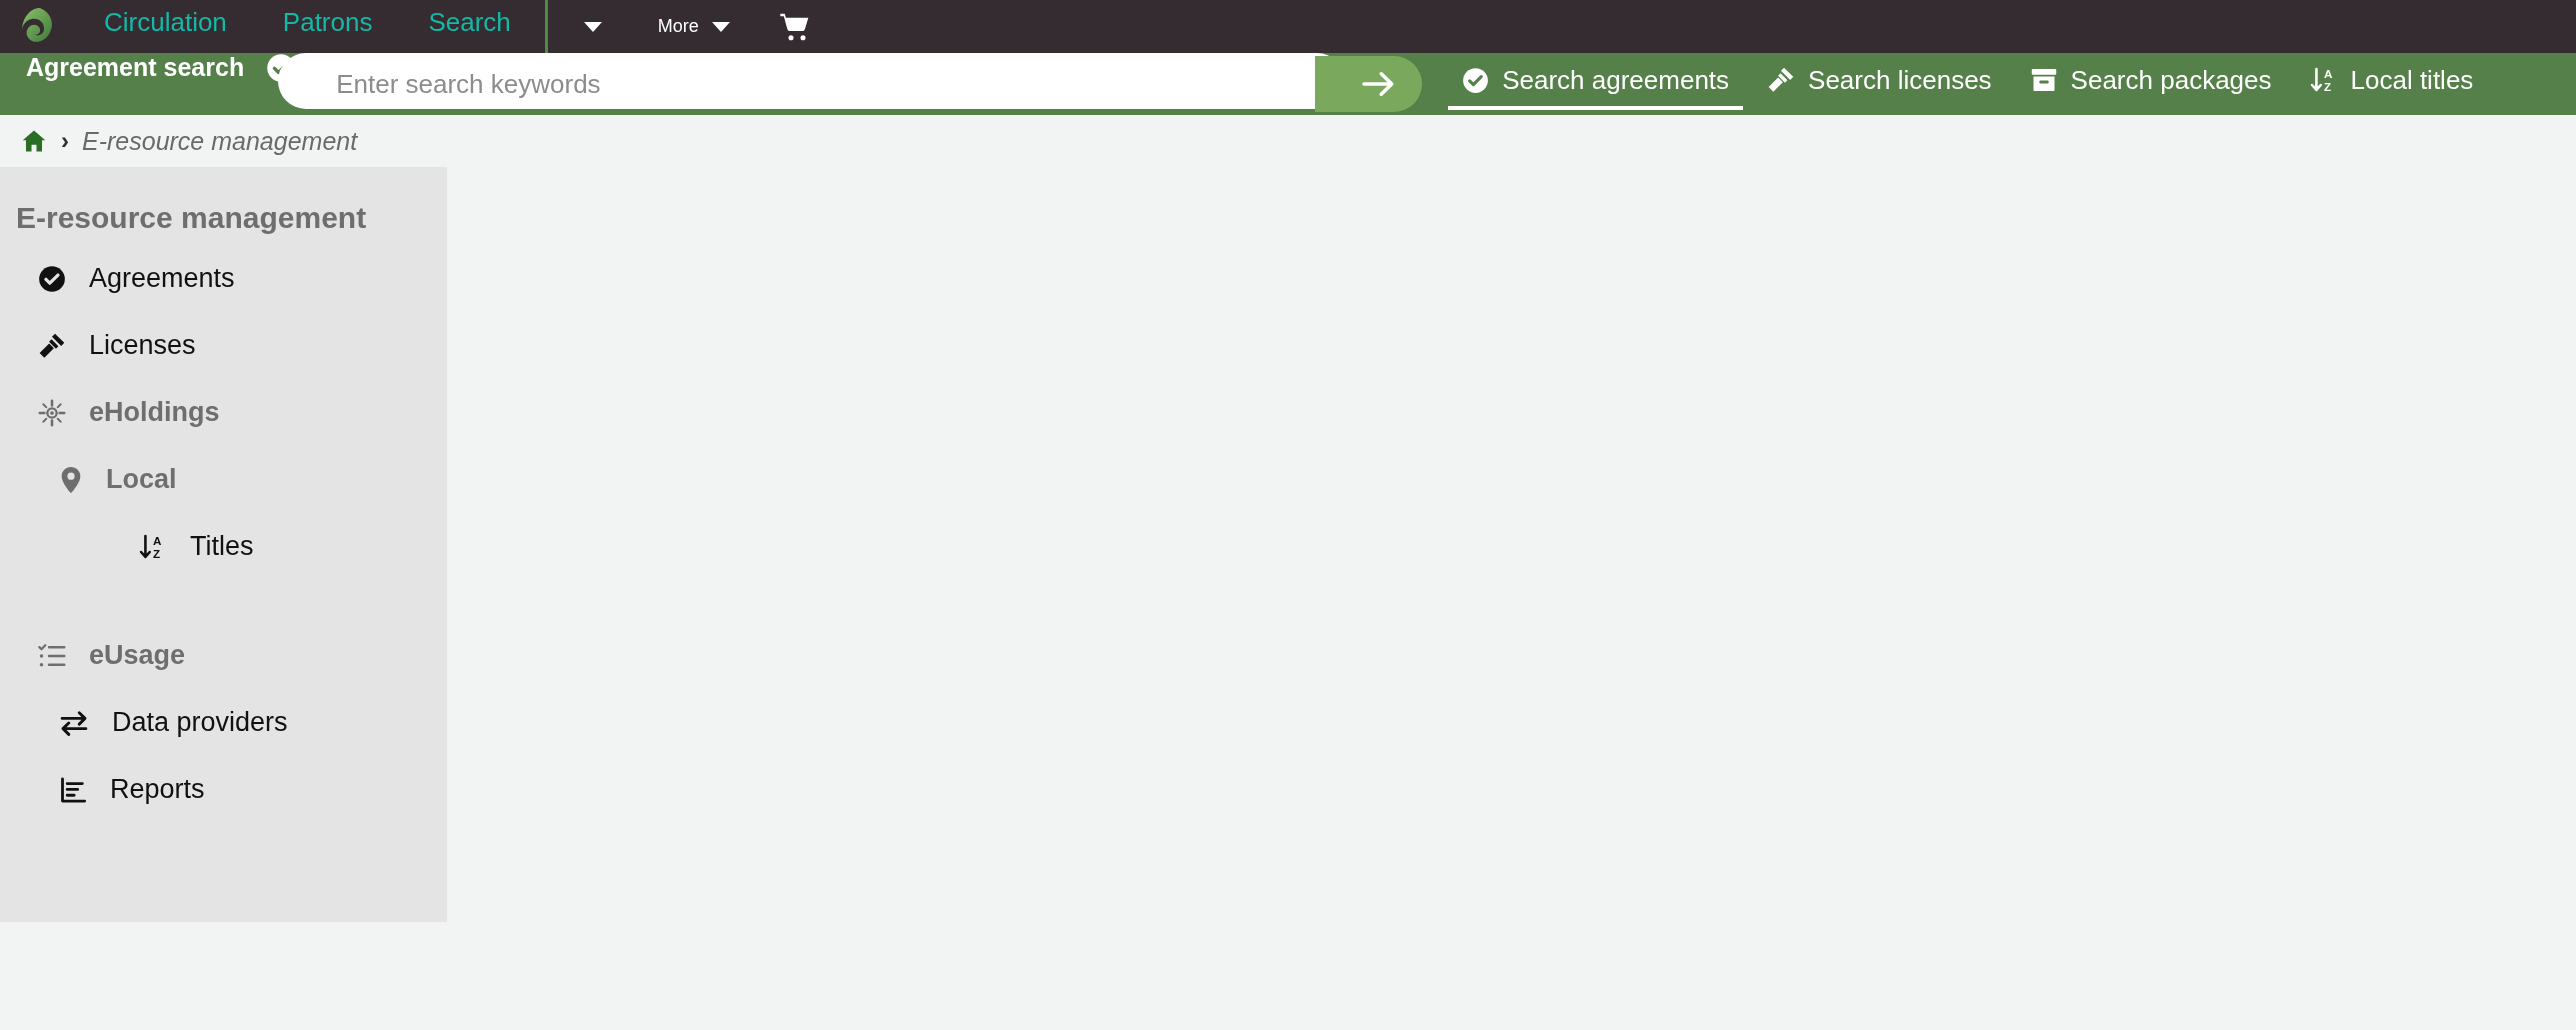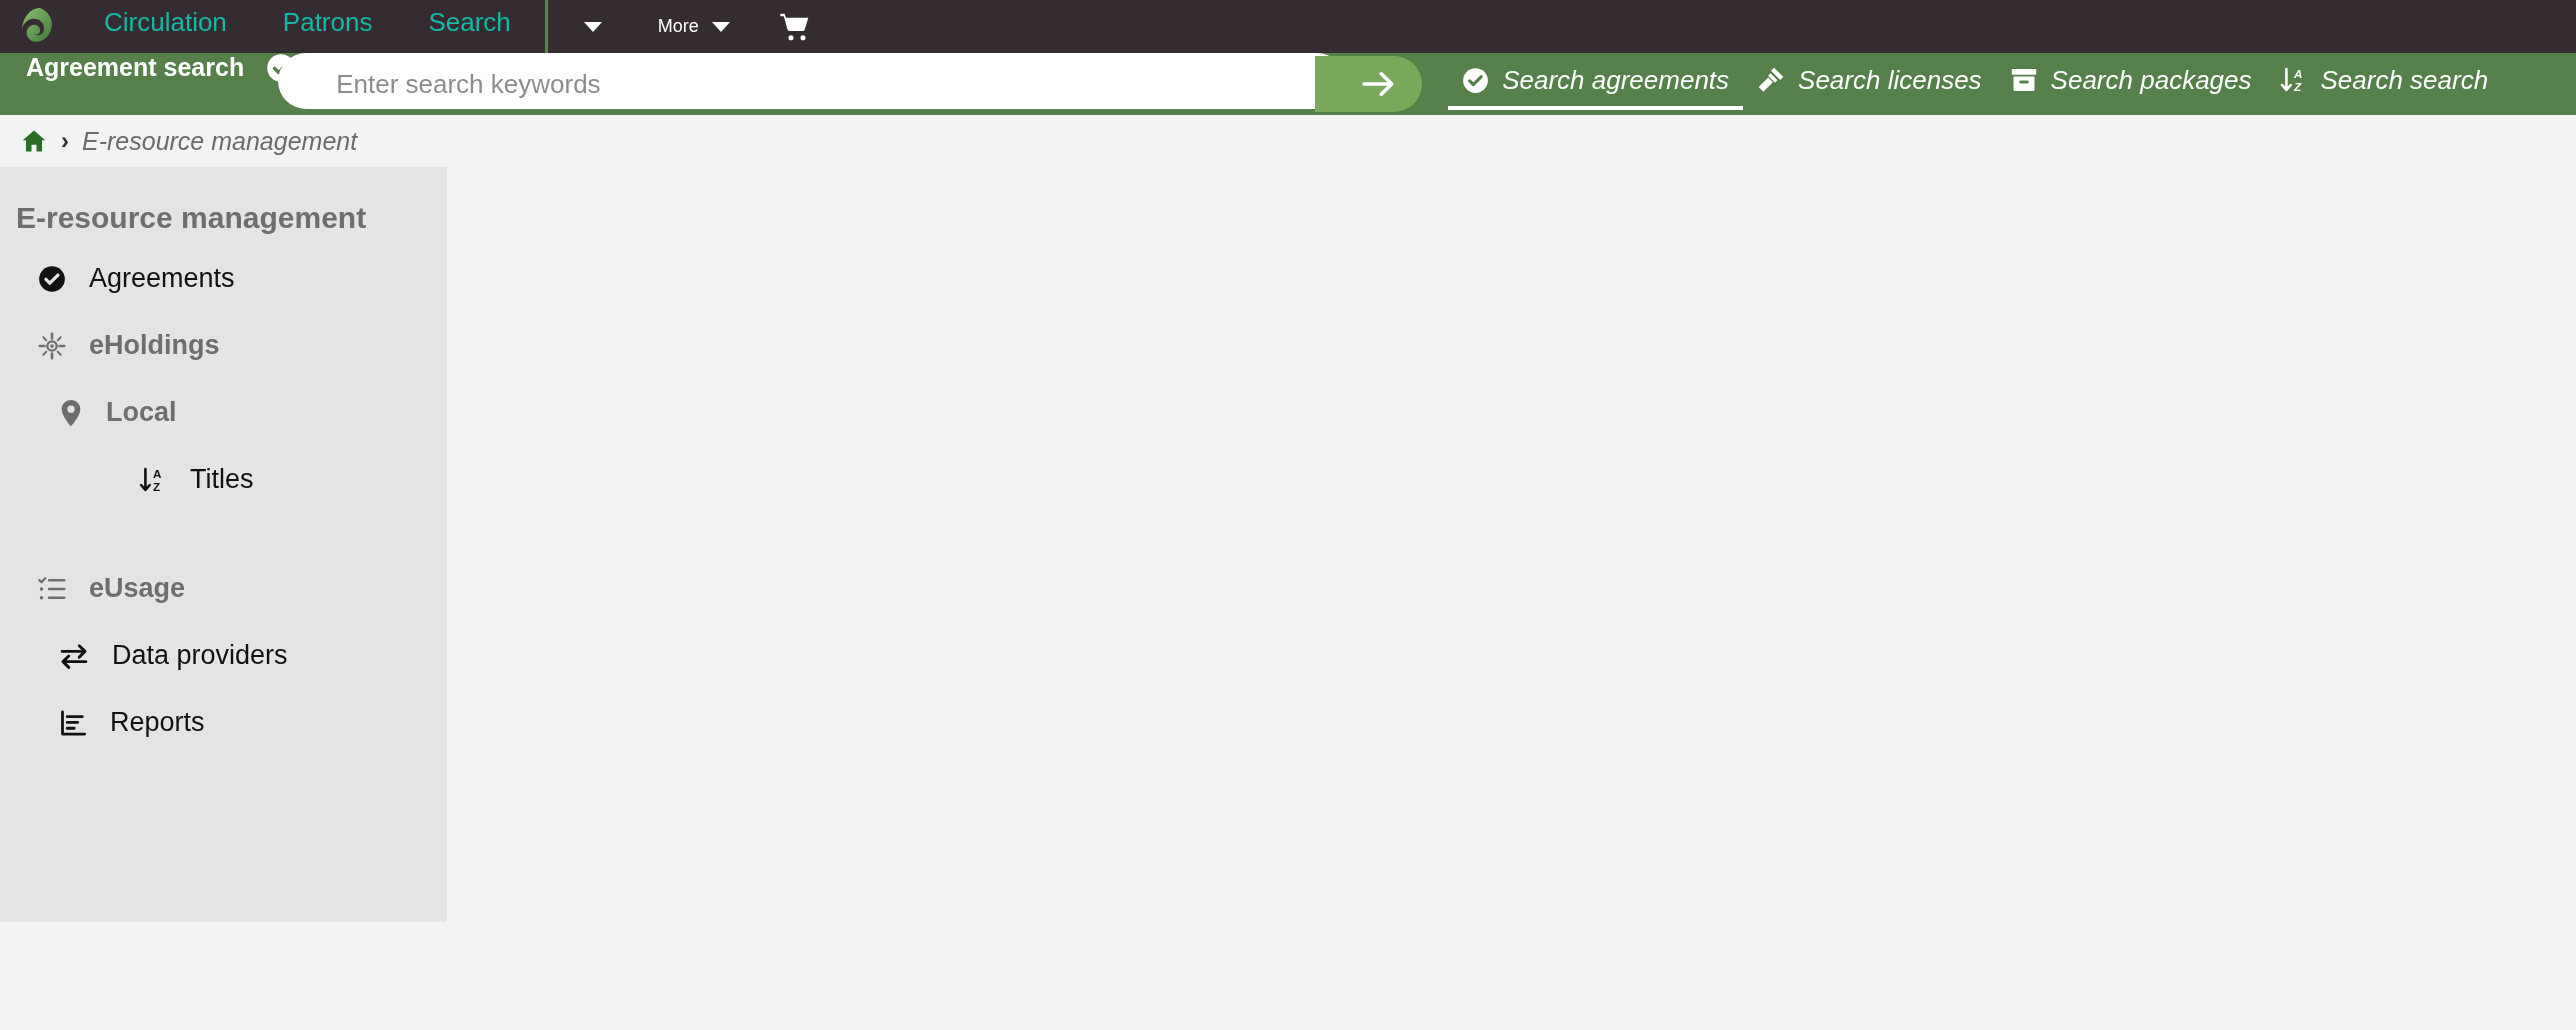--- a/index.html
+++ b/index.html
@@ -147,21 +147,21 @@
     align-items: center;
     justify-content: flex-end;
     padding-right: 24px;
     cursor: pointer;
   }
 
   .search-tabs {
     display: flex;
     align-items: flex-start;
     margin-left: 26px;
-    font-style: italic;
+    gap: 10px;
   }
   .search-tab {
     display: flex;
     align-items: center;
     gap: 13px;
     color: #ffffff;
     font-size: 26px;
     padding: 6px 14px 10px 14px;
     cursor: pointer;
     white-space: nowrap;
@@ -324,21 +324,21 @@
     </div>
 
     <div class="search-tab">
       <span class="icon">
         <svg width="28" height="28" viewBox="0 0 24 24">
           <path d="M5.5 2.5v17M5.5 20.5L1.8 16.3M5.5 20.5l3.7-4.2" stroke="#ffffff" stroke-width="2.2" fill="none" stroke-linecap="round" stroke-linejoin="round"></path>
           <text x="12" y="10" font-family="Liberation Sans, sans-serif" font-size="10" font-weight="bold" fill="#ffffff">A</text>
           <text x="12" y="21" font-family="Liberation Sans, sans-serif" font-size="10" font-weight="bold" fill="#ffffff">Z</text>
         </svg>
       </span>
-      <span>Search search</span>
+      <span>Local titles</span>
     </div>
 
   </div>
 </div>
 
 <div class="breadcrumb">
   <span class="icon">
     <svg width="28" height="26" viewBox="0 0 24 24">
       <path fill="#2a6e26" d="M12 2.2L1.6 11.3h3v10.5h5.1v-6.3h4.6v6.3h5.1V11.3h3L12 2.2z"></path>
     </svg>
@@ -354,20 +354,30 @@
     <div id="sidebar-items">
         <div class="nav-item lvl-0">
           <span class="icon">
             <svg width="28" height="28" viewBox="0 0 24 24">
               <circle cx="12" cy="12" r="11" fill="#111111"></circle>
               <path d="M6.8 12.3l3.3 3.3 7-7" stroke="#e4e4e4" stroke-width="2.8" fill="none" stroke-linecap="round" stroke-linejoin="round"></path>
             </svg>
           </span>
           <span class="nav-item-label">Agreements</span>
         </div>
+        <div class="nav-item lvl-0">
+          <span class="icon">
+            <svg width="28" height="28" viewBox="0 0 24 24">
+              <path fill="#111111" d="M14.6 1.4l7.9 7.9-2.6 2.6-7.9-7.9 2.6-2.6z"></path>
+              <path fill="#111111" d="M11.6 6.3l5.9 5.9-2.1 2.1-5.9-5.9 2.1-2.1z"></path>
+              <path fill="#111111" d="M9.6 9.9l4 4-8.2 8.2-4-4 8.2-8.2z"></path>
+            </svg>
+          </span>
+          <span class="nav-item-label">Licenses</span>
+        </div>
         <div class="nav-item lvl-0 muted">
           <span class="icon">
             <svg width="28" height="28" viewBox="0 0 24 24">
               <circle cx="12" cy="12" r="4" fill="none" stroke="#6e6e6e" stroke-width="2"></circle>
               <circle cx="12" cy="12" r="1.6" fill="#6e6e6e"></circle>
               <path d="M12 1.5v4M12 18.5v4M1.5 12h4M18.5 12h4" stroke="#6e6e6e" stroke-width="2.2" stroke-linecap="round"></path>
               <path d="M4.5 4.5l2.6 2.6M19.5 4.5l-2.6 2.6M4.5 19.5l2.6-2.6M19.5 19.5l-2.6-2.6" stroke="#6e6e6e" stroke-width="1.6" stroke-linecap="round"></path>
             </svg>
           </span>
           <span class="nav-item-label">eHoldings</span>

